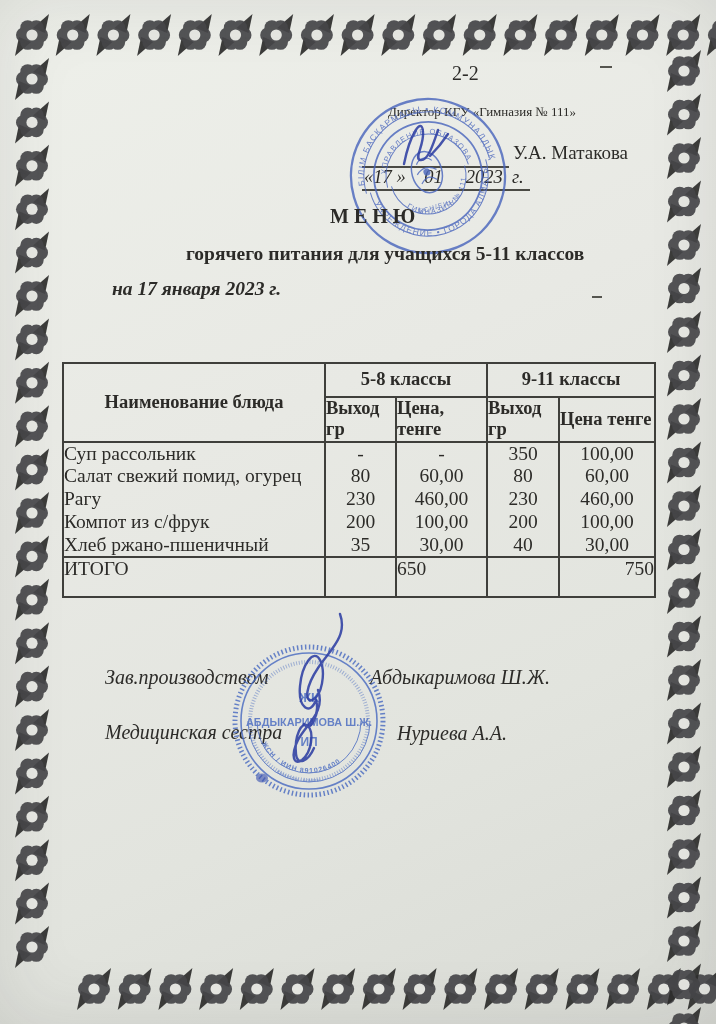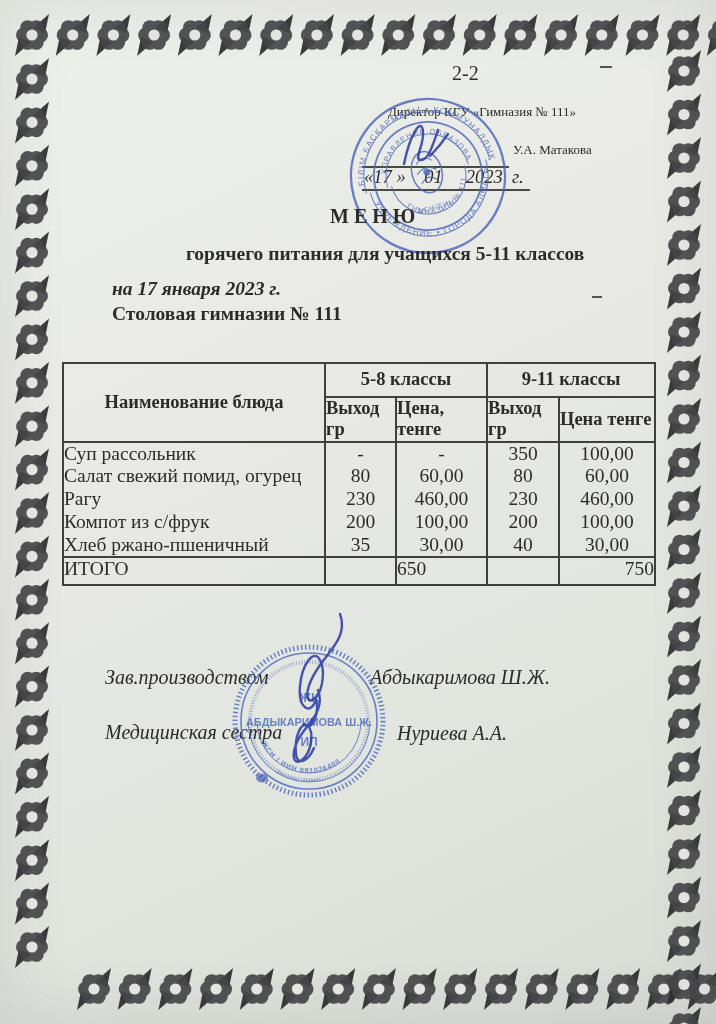--- a/index.html
+++ b/index.html
@@ -9,21 +9,21 @@
     font-family:"Liberation Serif","DejaVu Serif",serif;
     color:#2c2b28;
   }
   .paper::after{content:"";position:absolute;inset:0;box-shadow:inset 0 0 70px rgba(60,60,55,.12);pointer-events:none;}
   .abs{position:absolute;}
   svg{position:absolute;pointer-events:none;}
 
   
   .page-number{left:452px;top:62px;font-size:20px;}
   .director-title{left:388px;top:104px;font-size:13px;}
-  .director-name{left:513px;top:142px;font-size:13px;}
+  .director-name{left:513px;top:142px;font-size:19px;}
   .sign-underline{left:362px;top:147px;width:147px;height:19px;border-bottom:2px solid #4a4a44;}
   .date-line{left:362px;top:167px;font-size:18.5px;font-style:italic;white-space:pre;
              border-bottom:2px solid #4a4a44;padding:0 6px 1px 2px;}
 
   
   .menu-title{left:330px;top:205px;font-size:20px;font-weight:bold;text-align:right;}
   .menu-subtitle{left:186px;top:243px;font-size:19.5px;font-weight:bold;}
   .menu-date{left:112px;top:278px;font-size:19.5px;font-weight:bold;font-style:italic;}
   .menu-canteen{left:112px;top:303px;font-size:19.5px;font-weight:bold;}
 
@@ -33,21 +33,21 @@
   table.menu th{font-size:18.5px;font-weight:bold;}
   tr.group-row{height:34px;}
   tr.sub-row{height:44px;}
   th.dish-head{text-align:center;vertical-align:middle;}
   th.group{text-align:center;vertical-align:middle;}
   th.sub{text-align:left;vertical-align:middle;padding-left:9px;}
   tr.body-row{height:23px;}
   tr.body-row td{border-top:none;border-bottom:none;font-size:19.5px;}
   td.dish{padding-left:4px;text-align:left;margin-top:44px;}
   td.num{text-align:center;}
-  tr.total-row{height:28px;}
+  tr.total-row{height:40px;}
   tr.total-row td{border-top:2px solid #3f3f3b;vertical-align:top;font-size:19.5px;}
   td.total-label{font-weight:bold;padding-left:4px;padding-top:1px;}
   td.total-val{font-weight:bold;padding-top:1px;text-align:left;}
   td.total-val.left{text-align:right;padding-left:9px;}
 
   
   .sig-role-1{left:105px;top:666px;font-size:20px;font-style:italic;}
   .sig-name-1{left:370px;top:666px;font-size:20px;font-style:italic;}
   .sig-role-2{left:105px;top:721px;font-size:20px;font-style:italic;}
   .sig-name-2{left:397px;top:722px;font-size:20px;font-style:italic;}
@@ -187,21 +187,20 @@
         <text font-size="7.5"><textPath href="#ta3" startOffset="10%">УПРАВЛЕНИЕ ОБРАЗОВАНИЯ</textPath></text>
         <text font-size="7.5"><textPath href="#ta4" startOffset="22%">ГИМНАЗИЯ № 111</textPath></text>
         <text x="90" y="122" text-anchor="middle" font-size="6.5">БСН/ЕИН</text>
       </g>
     </g>
   </svg>
 
   <div class="abs menu-title">М Е Н Ю</div>
   <div class="abs menu-subtitle">горячего питания для учащихся 5-11 классов</div>
   <div class="abs menu-date">на 17 января 2023 г.</div>
-  <div class="abs menu-canteen">Столовая гимназии № 111</div>
   <div class="abs stray-1"></div>
   <div class="abs stray-2"></div>
 
   <table class="menu">
     <colgroup>
         <col style="width:262px">
         <col style="width:71px">
         <col style="width:91px">
         <col style="width:72px">
         <col style="width:96px">

